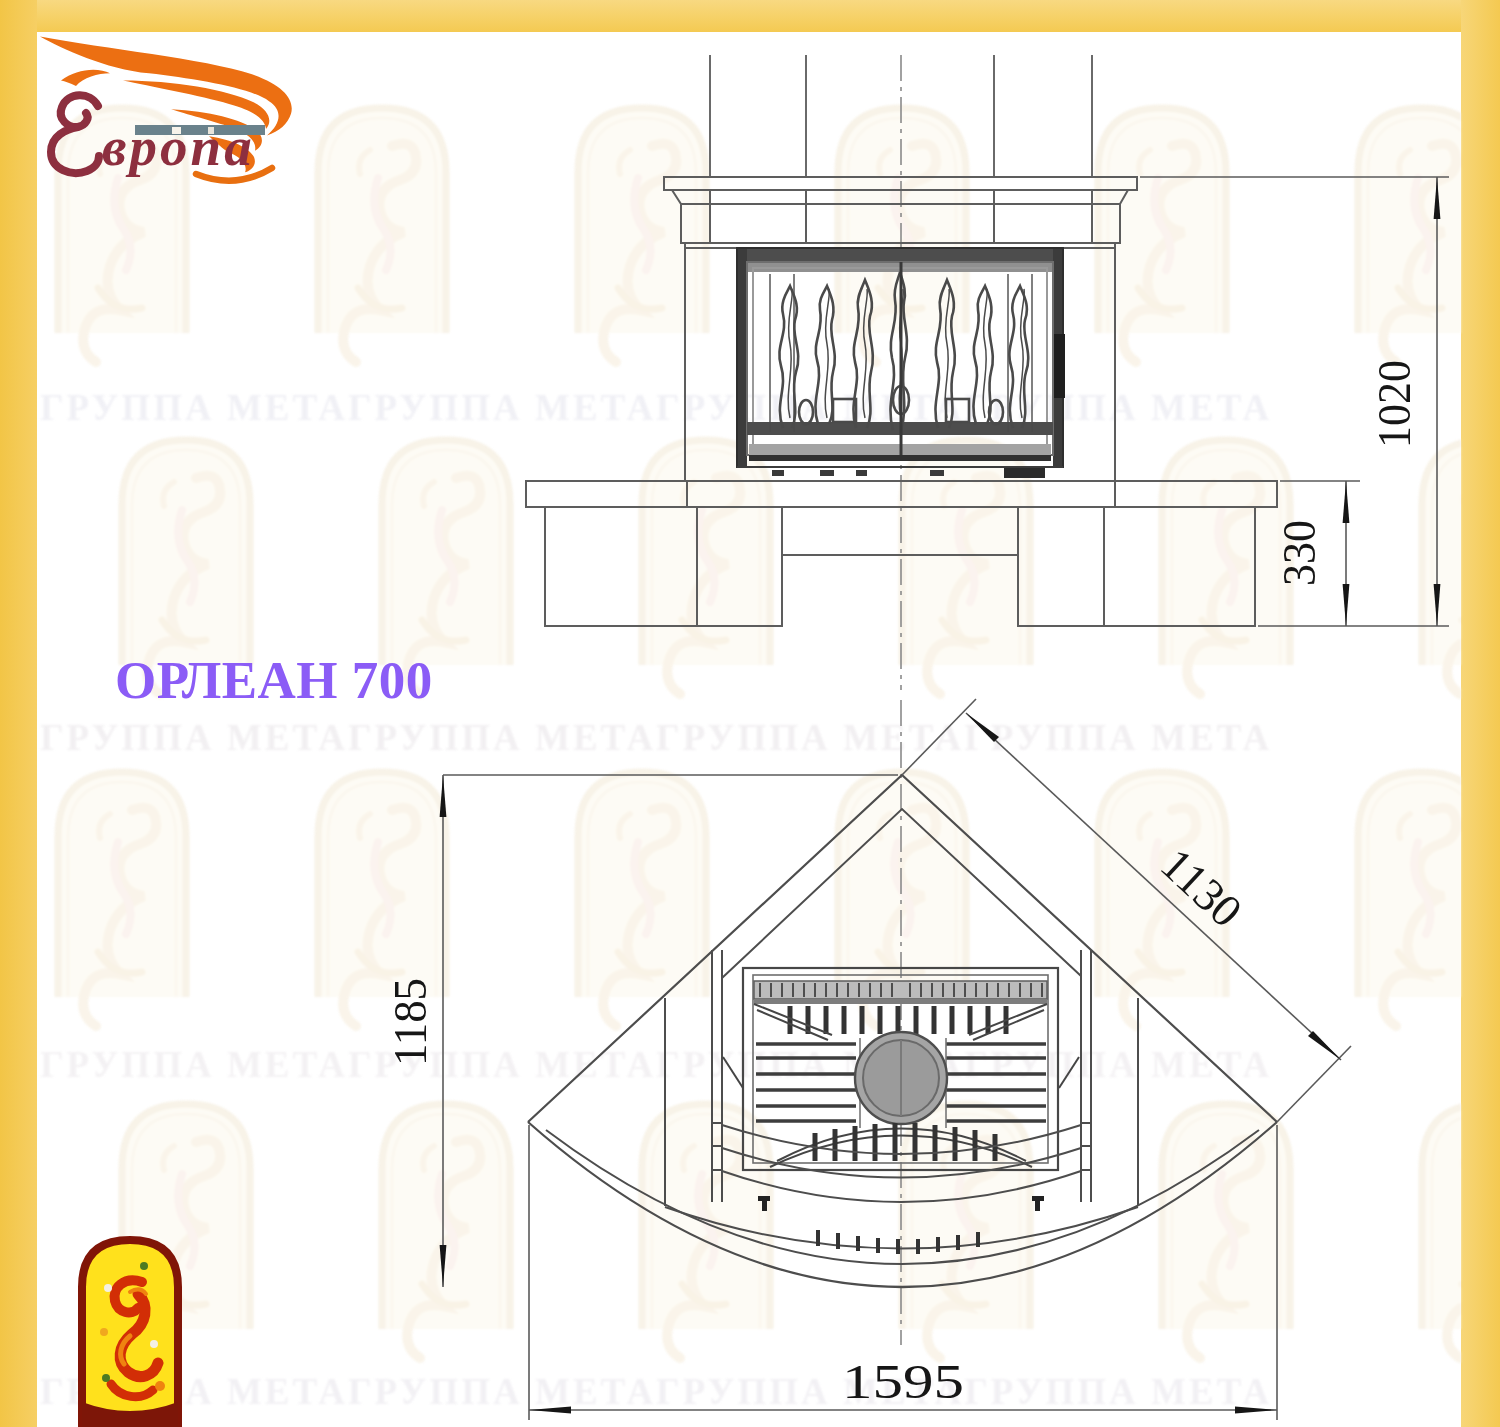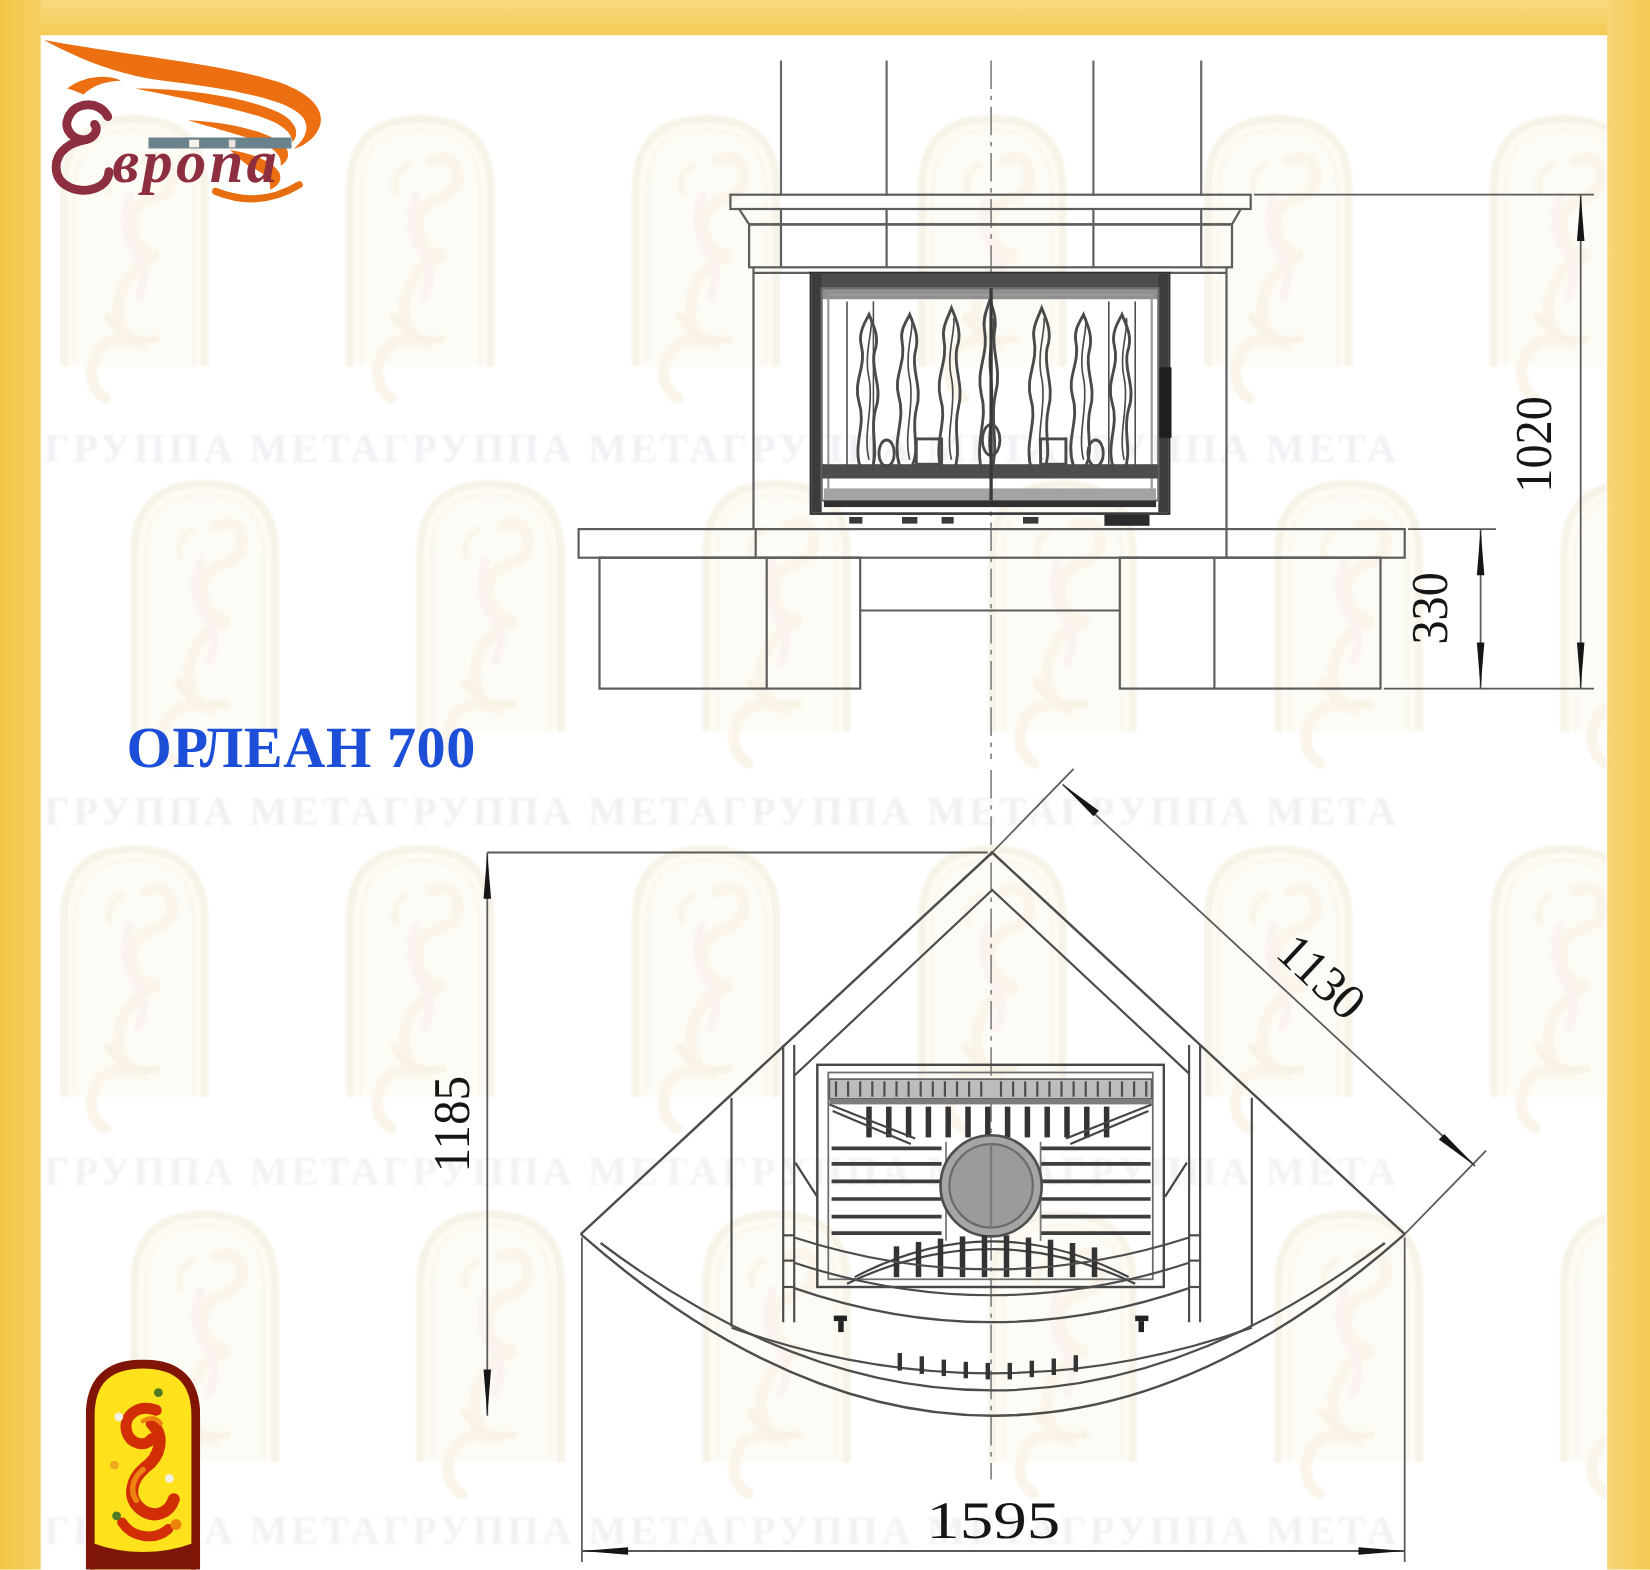--- a/index.html
+++ b/index.html
@@ -393,21 +393,21 @@
 
 <g stroke="#8d2f3f" fill="none" stroke-width="8" stroke-linecap="round">
   <path d="M62,78 C54,63 32,64 26,79 C21,91 32,100 42,99 C30,101 15,108 15,124 C15,141 35,149 51,143 C59,140 63,134 63,128"></path>
   <path d="M42,99 C50,97 54,90 50,85"></path>
 </g>
 <text x="66" y="137" font-family="Liberation Serif, serif" font-style="italic" font-weight="bold" font-size="55" letter-spacing="3" fill="#8d2f3f">вропа</text>
 
 <path d="M160,146 Q200,162 236,140" fill="none" stroke="#e86f10" stroke-width="6.5" stroke-linecap="round"></path>
 </svg>
 
-<div class="abs" style="left:115px;top:650px;width:360px;font-family:'Liberation Serif',serif;font-weight:bold;font-size:53px;letter-spacing:0.5px;color:#1d4ed8;">ОРЛЕАН 700</div>
+<div class="abs" style="left:115px;top:650px;width:360px;font-family:'Liberation Serif',serif;font-weight:bold;font-size:53px;letter-spacing:0.5px;color:#8b5cf6;">ОРЛЕАН 700</div>
 
 <svg class="abs" id="folk" style="left:78px;top:1236px;" width="104" height="191" viewBox="0 0 104 191">
 
 <path d="M4,191 L4,51 Q4,4 52,4 Q100,4 100,51 L100,191" fill="#ffe11c" stroke="#801507" stroke-width="8"></path>
 
 <g fill="none" stroke="#d22e06" stroke-linecap="round">
   <path d="M64,46 C46,40 34,52 37,65 C40,77 54,80 60,72" stroke-width="10"></path>
   <path d="M60,58 C72,70 68,88 54,98 C40,110 38,126 50,136 C62,145 76,140 80,127" stroke-width="11"></path>
   <path d="M33,148 C42,162 63,165 75,154" stroke-width="9"></path>
   <path d="M52,100 C42,108 40,120 46,128" stroke="#ef8310" stroke-width="5"></path>

